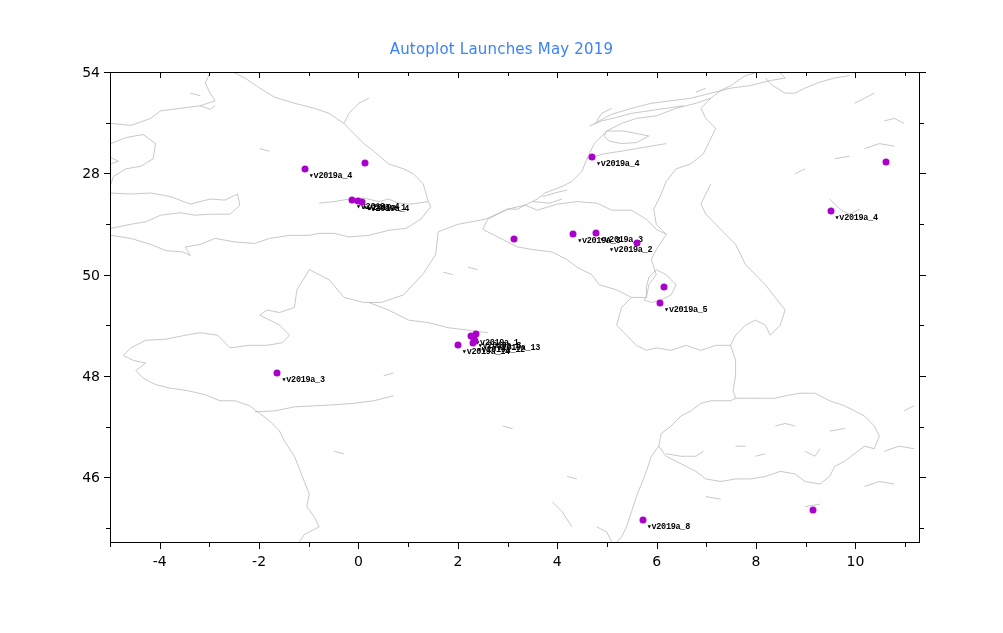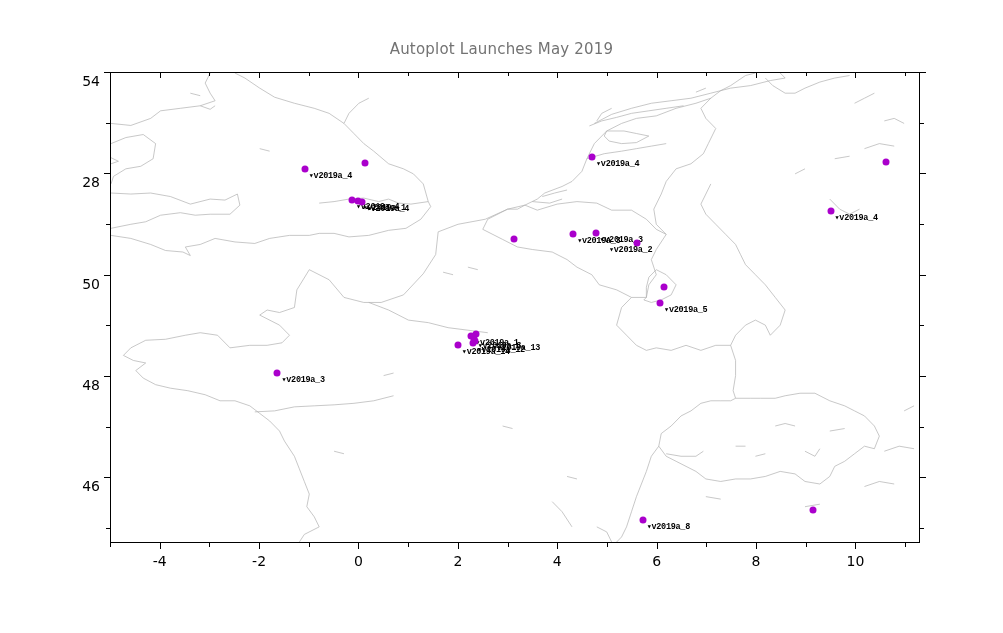--- a/index.html
+++ b/index.html
@@ -5,21 +5,21 @@
   html,body{margin:0;padding:0;}
   body{
     width:1003px;height:633px;background:#ffffff;
     font-family:"DejaVu Sans", sans-serif;
     overflow:hidden;position:relative;
   }
   #figure{position:absolute;left:0;top:0;width:1003px;height:633px;background:#fff;}
 
   #plot-title{
     position:absolute;left:0;top:40px;width:1003px;text-align:center;
-    font-size:15px;color:#737373;letter-spacing:0.2px;
+    font-size:15px;color:#3b82f6;letter-spacing:0.2px;
   }
 
   
   #axes{
     position:absolute;left:110px;top:72px;width:810px;height:471px;
     border:1.4px solid #000;box-sizing:border-box;background:#fff;
     overflow:hidden;
   }
   #mapcanvas{position:absolute;left:0;top:0;width:100%;height:100%;}
   #mapcanvas path{fill:none;stroke:#b0b0b0;stroke-width:0.7;vector-effect:non-scaling-stroke;}
@@ -31,21 +31,21 @@
   .mlabel{
     position:absolute;font-size:8.5px;color:#000;white-space:nowrap;
     font-family:Liberation Mono, monospace;font-weight:bold;
     letter-spacing:-0.3px;
   }
 
   
   .tick-x{position:absolute;width:1px;background:#000;}
   .tick-y{position:absolute;height:1px;background:#000;}
   .xtl{position:absolute;font-size:14px;color:#000;transform:translateX(-50%);}
-  .ytl{position:absolute;font-size:14px;color:#000;transform:translateY(-50%);text-align:right;margin-top:9px;}
+  .ytl{position:absolute;font-size:14px;color:#000;transform:translateY(-50%);text-align:right;}
 </style>
 </head>
 <body>
 
 <div id="figure">
 
   <div id="plot-title">Autoplot Launches May 2019</div>
 
   <div id="axes">
     <svg id="mapcanvas" viewBox="-5 -54 16.3 9.3" preserveAspectRatio="none">

